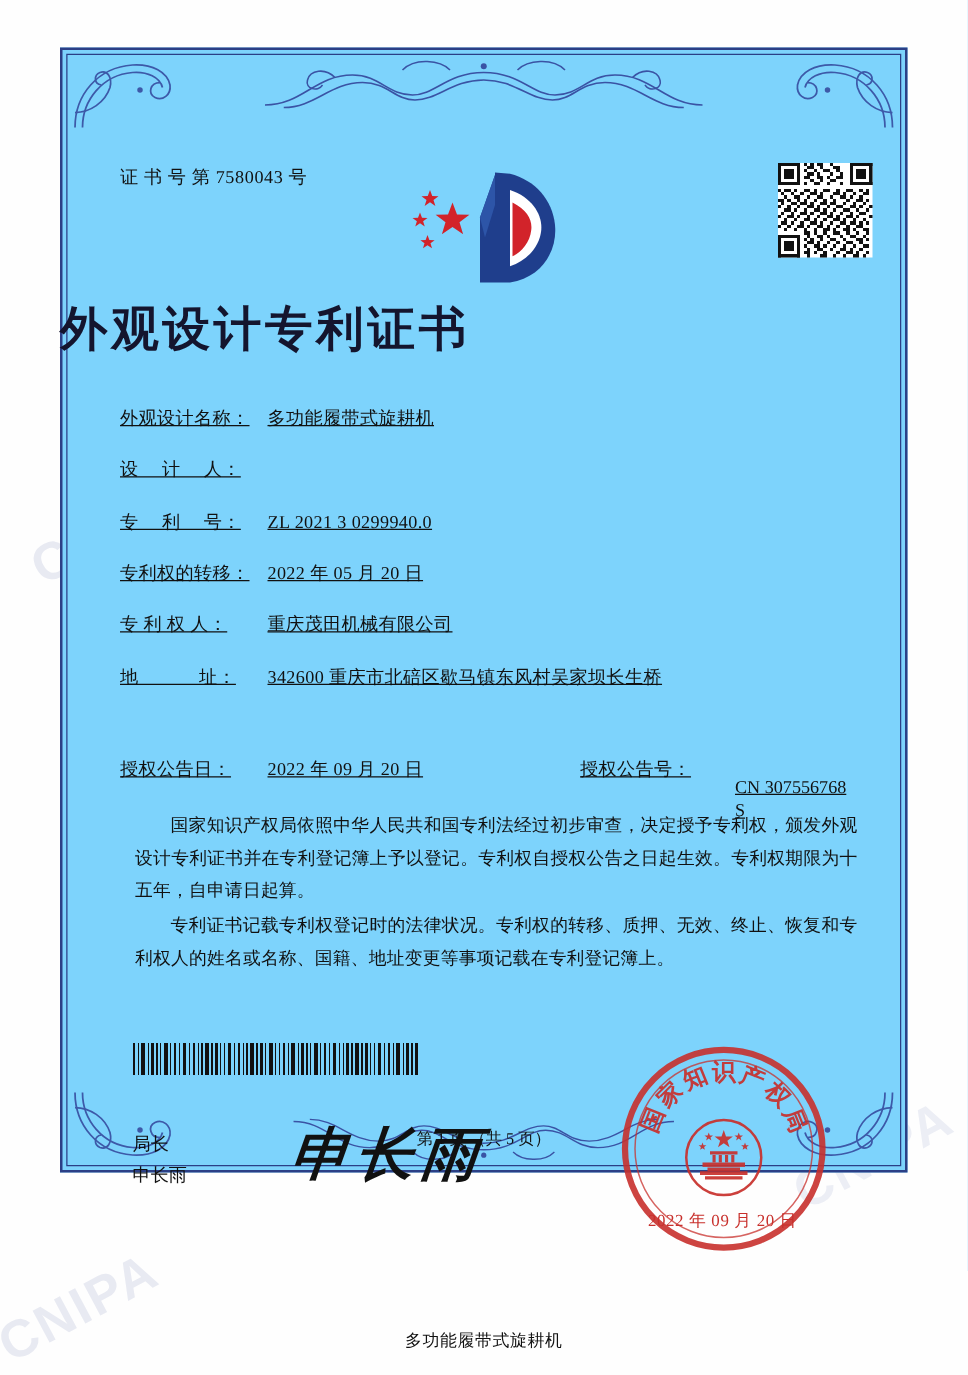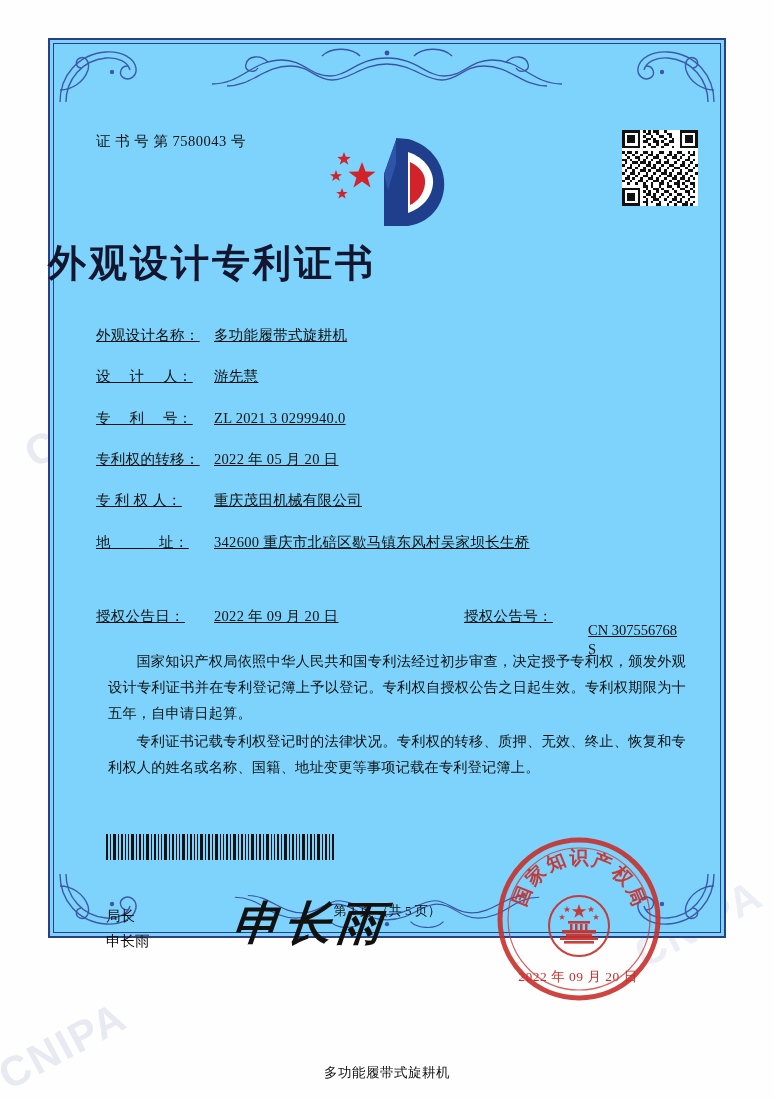--- a/index.html
+++ b/index.html
@@ -589,21 +589,20 @@
 
       <div class="title">外观设计专利证书</div>
 
       <div class="fields">
         <div class="frow">
           <div class="flabel">外观设计名称：</div>
           <div class="fvalue">多功能履带式旋耕机</div>
         </div>
         <div class="frow">
           <div class="flabel">设　 计　 人：</div>
-          <div class="fvalue">游先慧</div>
         </div>
         <div class="frow">
           <div class="flabel">专　 利　 号：</div>
           <div class="fvalue">ZL 2021 3 0299940.0</div>
         </div>
         <div class="frow">
           <div class="flabel">专利权的转移：</div>
           <div class="fvalue">2022 年 05 月 20 日</div>
         </div>
         <div class="frow">

